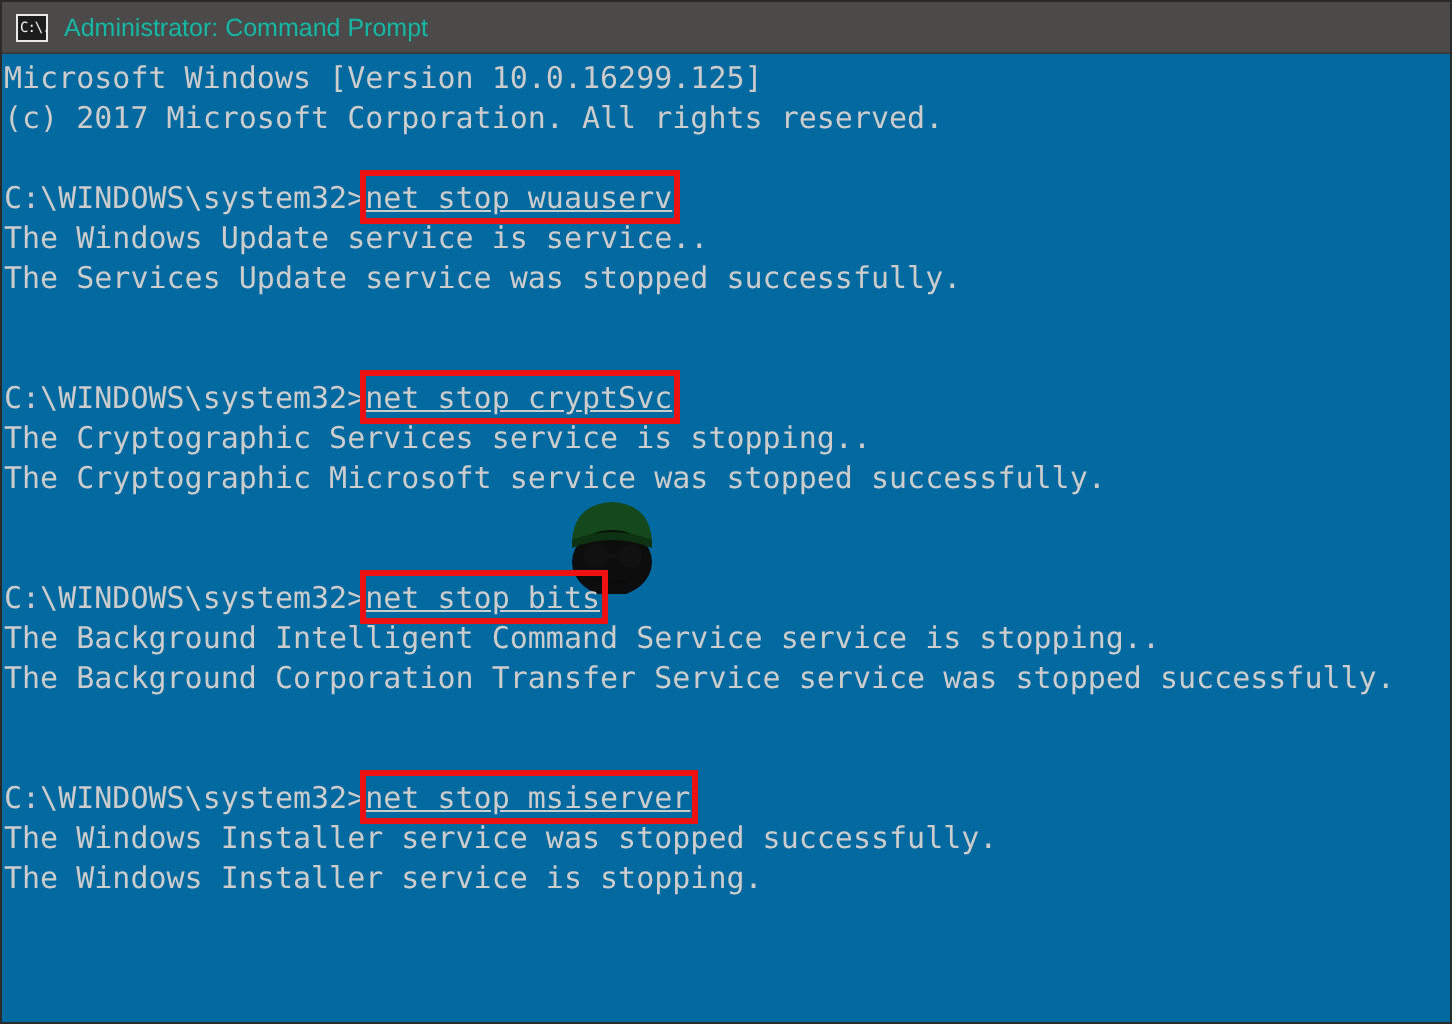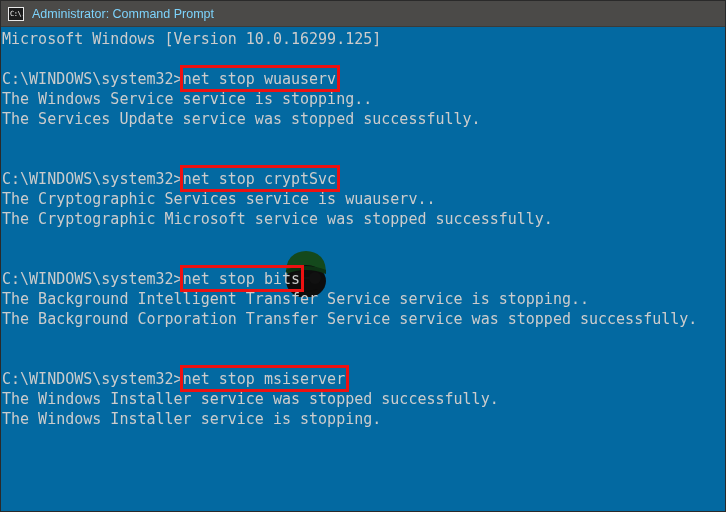--- a/index.html
+++ b/index.html
@@ -33,21 +33,21 @@
   }
   #title-icon .glyph{
     position:absolute;left:1px;top:0px;
     font-family:"DejaVu Sans Mono","Liberation Mono",monospace;
     font-size:7px;line-height:12px;color:#f2f2f2;
     letter-spacing:-0.5px;
     white-space:nowrap;
   }
   #title-text{
     font-family:"Liberation Sans","DejaVu Sans",sans-serif;
-    font-size:12.5px;color:#7dd3fc;
+    font-size:12.5px;color:#14b8a6;
     white-space:nowrap;
     text-align:center;
   }
   #win-controls{margin-left:auto;display:flex;height:26px;}
   #win-controls .wbtn{width:0;height:26px;}
 
   
   #console{
     position:absolute;left:0;top:26px;
     width:725px;height:485px;
@@ -70,20 +70,21 @@
     color:#cccccc;
     white-space:pre;
     letter-spacing:0px;
     position:relative;
   }
   .seg{white-space:pre;}
   .hl{
     position:relative;
     display:inline-block;
     white-space:pre;
+    text-decoration:underline;
   }
   .hl::after{
     content:"";
     position:absolute;
     left:-3px;right:-4px;top:-4px;bottom:-3px;
     border:3px solid #ee1111;
     pointer-events:none;
   }
 </style>
 </head>
@@ -110,33 +111,34 @@
       <path d="M9 26 Q10 7 29 6 Q48 7 49 26 Q49 29 46 28 Q40 20 29 20 Q18 20 12 28 Q9 29 9 26 Z" fill="#14491c"></path>
       <path d="M9 25 Q29 17 49 25 L49 29 Q29 21 9 29 Z" fill="#0e3214"></path>
       <circle cx="21" cy="33" r="6" fill="#111111"></circle>
       <circle cx="38" cy="33" r="6" fill="#111111"></circle>
       <path d="M27 33 L32 33" stroke="#111111" stroke-width="2"></path>
       <path d="M17 44 Q29 50 41 44 Q29 47 17 44 Z" fill="#0b0b0b"></path>
     </svg>
 
     <div id="screenlines">
         <div class="line"><span class="seg">Microsoft Windows [Version 10.0.16299.125]</span></div>
+        <div class="line"><span class="seg">(c) 2017 Microsoft Corporation. All rights reserved.</span></div>
         <div class="line"><span class="seg"></span></div>
         <div class="line"><span class="seg">C:\WINDOWS\system32&gt;</span><span class="hl">net stop wuauserv</span></div>
-        <div class="line"><span class="seg">The Windows Service service is stopping..</span></div>
+        <div class="line"><span class="seg">The Windows Update service is service..</span></div>
         <div class="line"><span class="seg">The Services Update service was stopped successfully.</span></div>
         <div class="line"><span class="seg"></span></div>
         <div class="line"><span class="seg"></span></div>
         <div class="line"><span class="seg">C:\WINDOWS\system32&gt;</span><span class="hl">net stop cryptSvc</span></div>
-        <div class="line"><span class="seg">The Cryptographic Services service is wuauserv..</span></div>
+        <div class="line"><span class="seg">The Cryptographic Services service is stopping..</span></div>
         <div class="line"><span class="seg">The Cryptographic Microsoft service was stopped successfully.</span></div>
         <div class="line"><span class="seg"></span></div>
         <div class="line"><span class="seg"></span></div>
         <div class="line"><span class="seg">C:\WINDOWS\system32&gt;</span><span class="hl">net stop bits</span></div>
-        <div class="line"><span class="seg">The Background Intelligent Transfer Service service is stopping..</span></div>
+        <div class="line"><span class="seg">The Background Intelligent Command Service service is stopping..</span></div>
         <div class="line"><span class="seg">The Background Corporation Transfer Service service was stopped successfully.</span></div>
         <div class="line"><span class="seg"></span></div>
         <div class="line"><span class="seg"></span></div>
         <div class="line"><span class="seg">C:\WINDOWS\system32&gt;</span><span class="hl">net stop msiserver</span></div>
         <div class="line"><span class="seg">The Windows Installer service was stopped successfully.</span></div>
         <div class="line"><span class="seg">The Windows Installer service is stopping.</span></div>
         <div class="line"><span class="seg"></span></div>
         <div class="line"><span class="seg"></span></div>
         <div class="line"><span class="seg"></span></div>
       </div>

